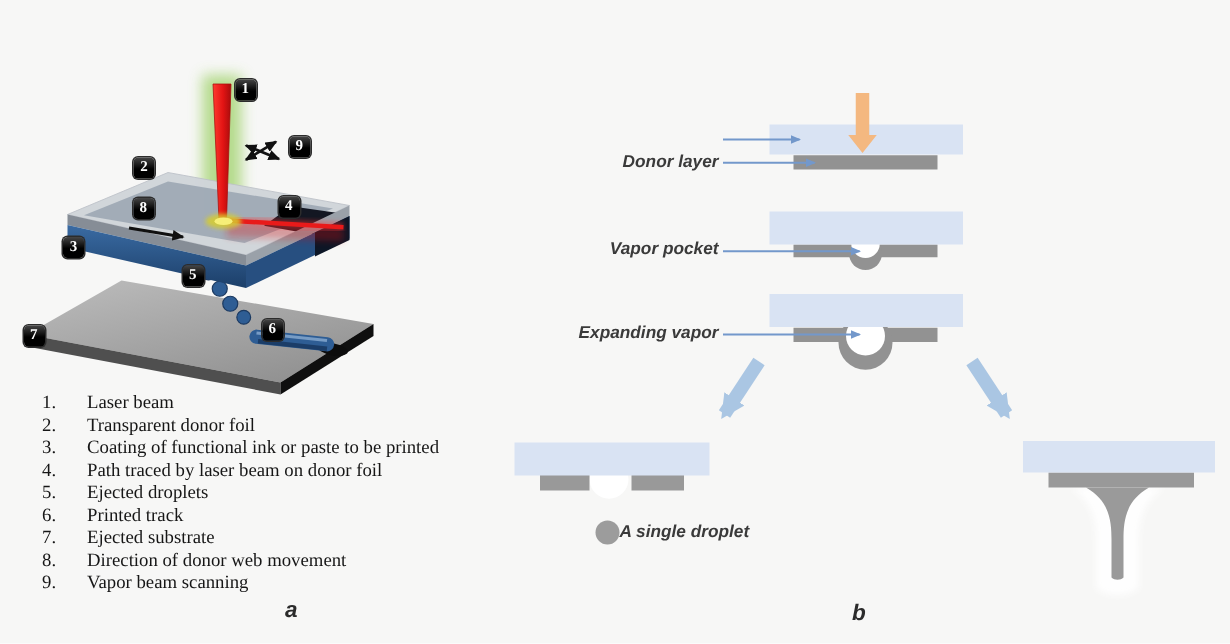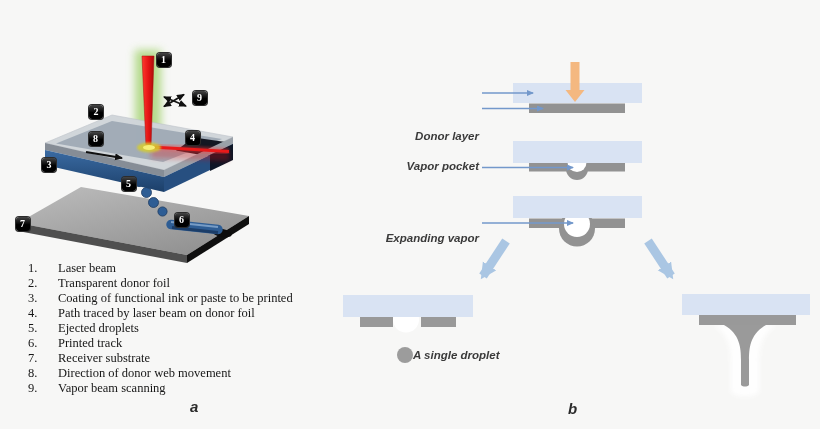--- a/index.html
+++ b/index.html
@@ -29,23 +29,23 @@
   #label-a{left:190px;top:398px;}
   #label-b{left:568px;top:400px;}
   
   .b-label{
     position:absolute;font-style:italic;font-weight:600;
     font-size:11.5px;color:#3a3a3a;white-space:nowrap;
   }
   .b-label.right{right:341px;text-align:right;}
   #lbl-laser-pulse{left:495px;top:44px;width:160px;text-align:center;}
   #lbl-tds{top:86px;}
-  #lbl-donor-layer{top:101.5px;margin-top:28px;}
+  #lbl-donor-layer{top:101.5px;}
   #lbl-vapor-pocket{top:160px;}
-  #lbl-expanding-vapor{top:232px;margin-left:28px;}
+  #lbl-expanding-vapor{top:216px;margin-left:28px;}
   #lbl-single-droplet{left:413px;top:349px;}
 </style>
 </head>
 <body>
 
 <div class="canvas">
 
   <svg width="820" height="429" viewBox="0 0 820 429">
     <defs>
       <linearGradient id="beamGrad" x1="0" y1="0" x2="1" y2="0">
@@ -217,21 +217,21 @@
     <div class="legend-row">
         <span class="legend-num">5.</span>
         <span class="legend-text">Ejected droplets</span>
       </div>
     <div class="legend-row">
         <span class="legend-num">6.</span>
         <span class="legend-text">Printed track</span>
       </div>
     <div class="legend-row">
         <span class="legend-num">7.</span>
-        <span class="legend-text">Receiver substrate</span>
+        <span class="legend-text">Ejected substrate</span>
       </div>
     <div class="legend-row">
         <span class="legend-num">8.</span>
         <span class="legend-text">Direction of donor web movement</span>
       </div>
     <div class="legend-row">
         <span class="legend-num">9.</span>
         <span class="legend-text">Vapor beam scanning</span>
       </div>
   </div>

